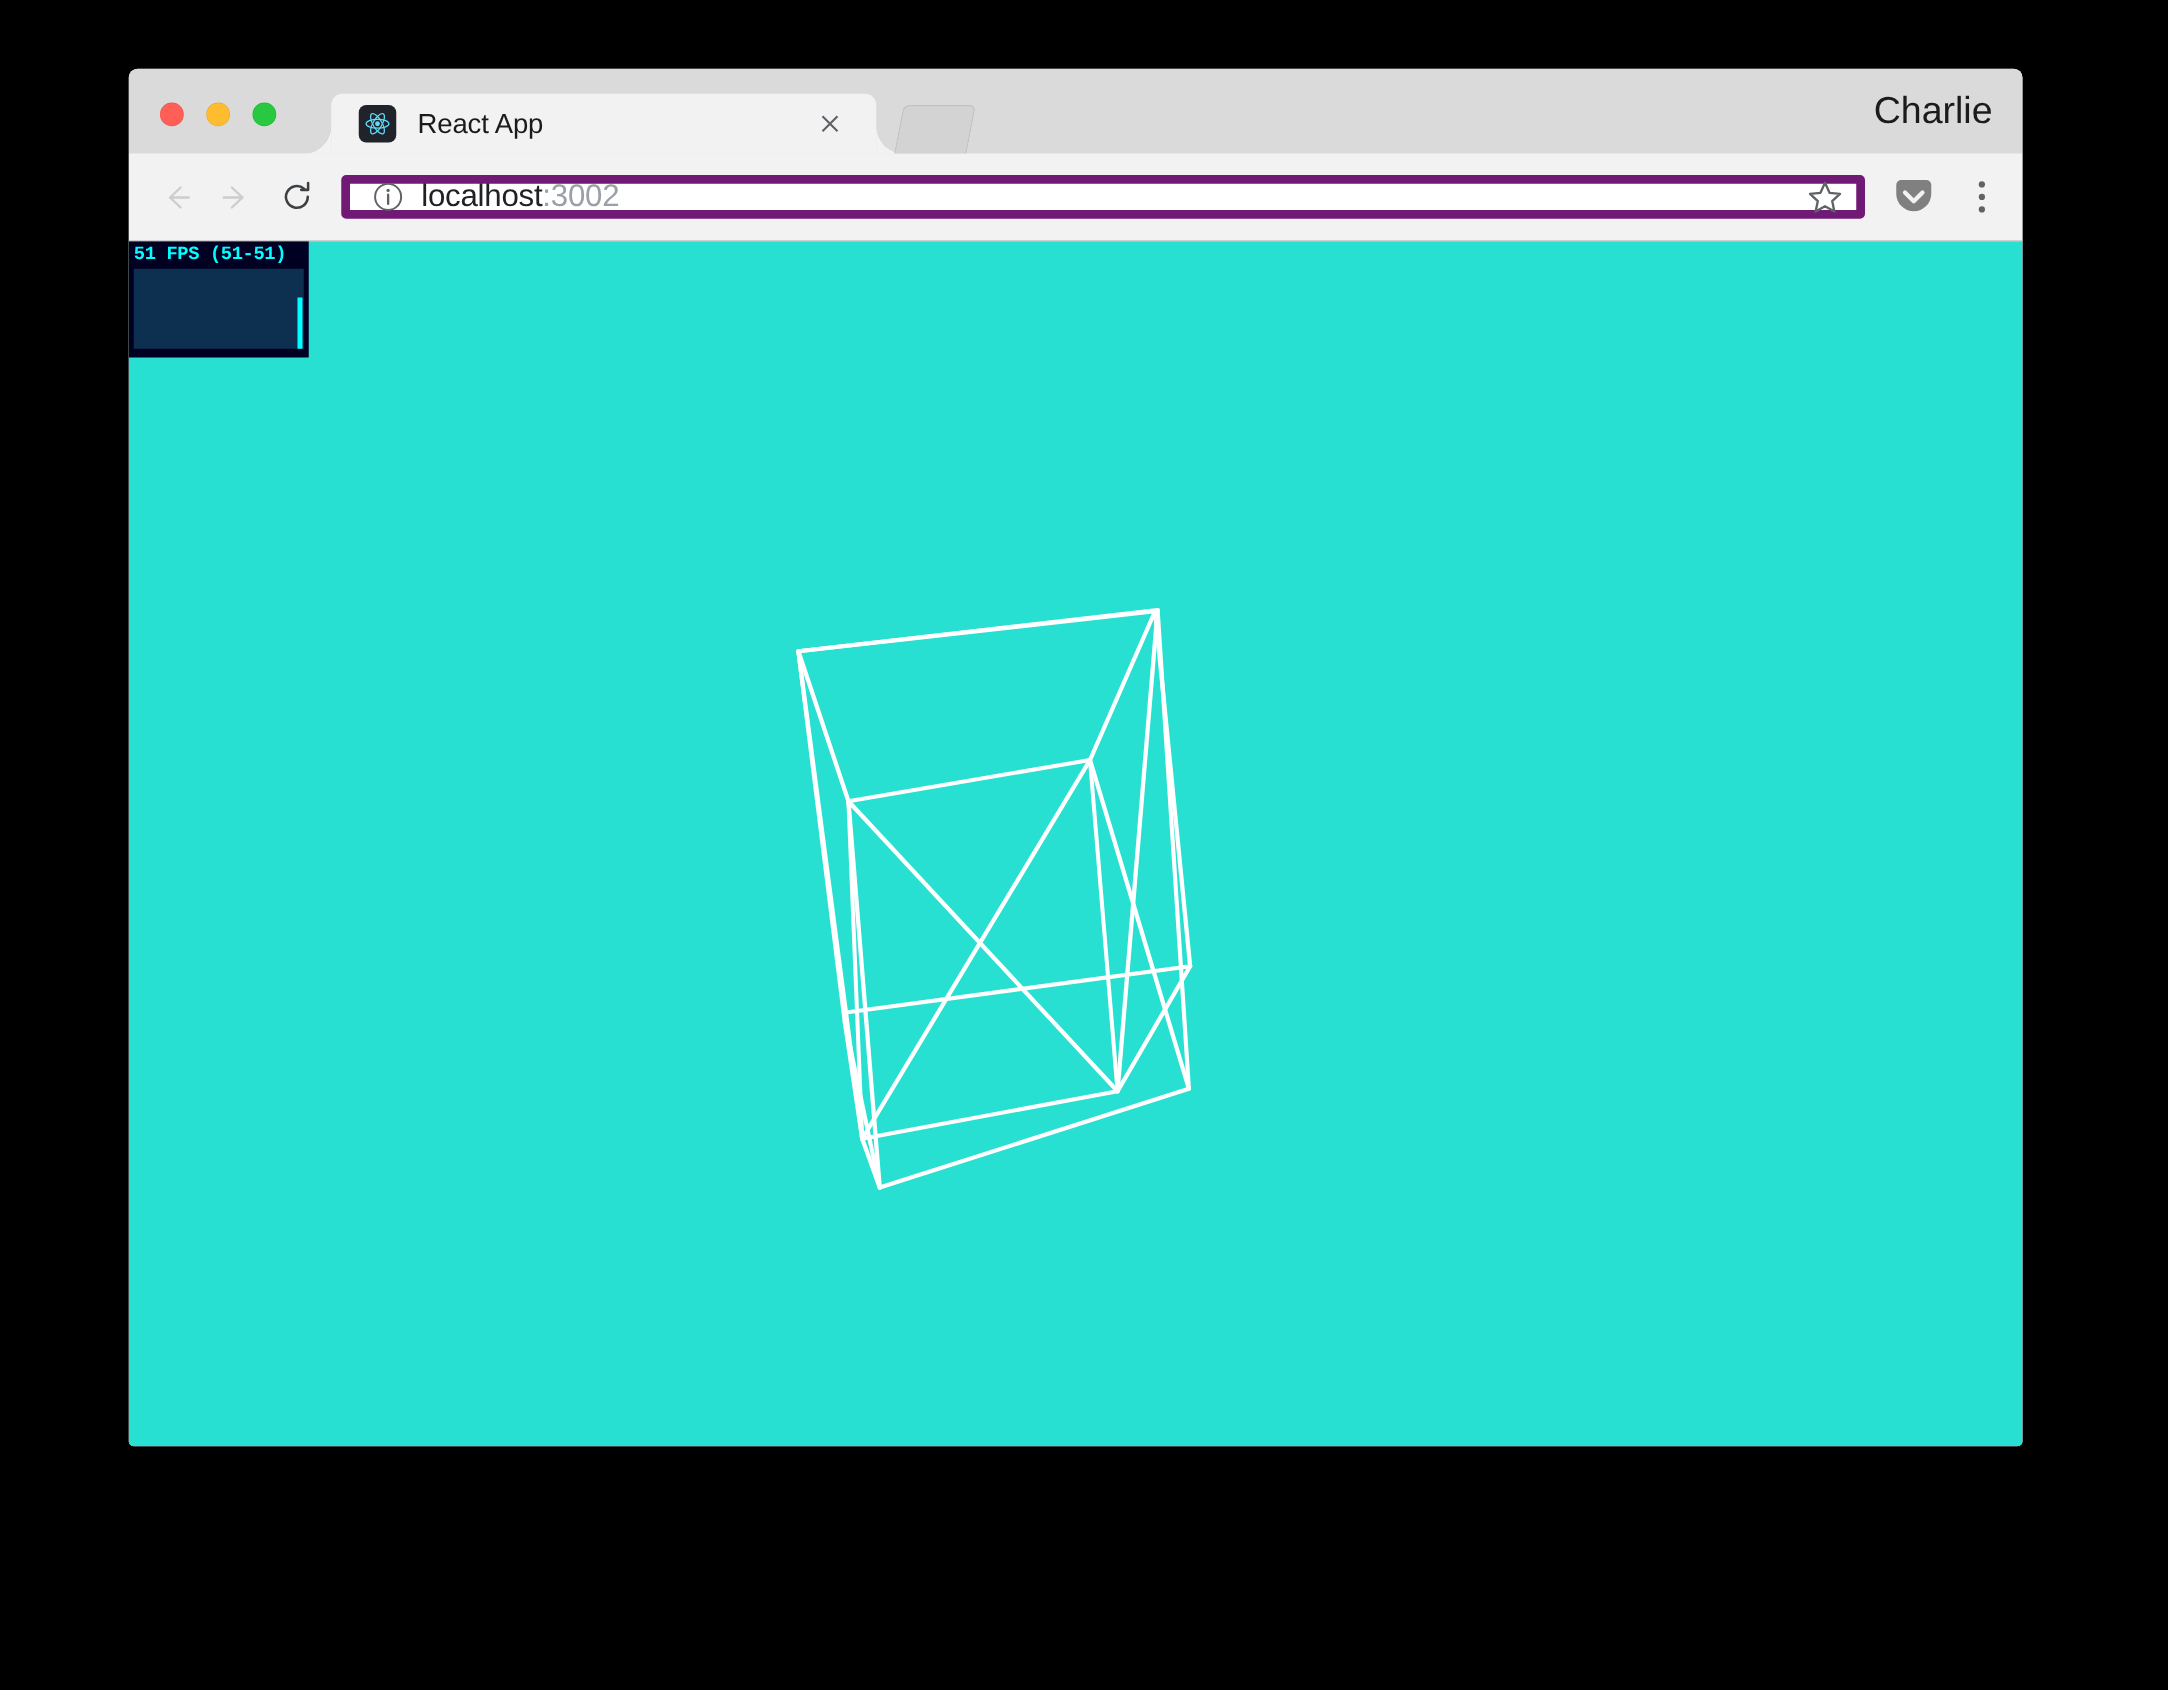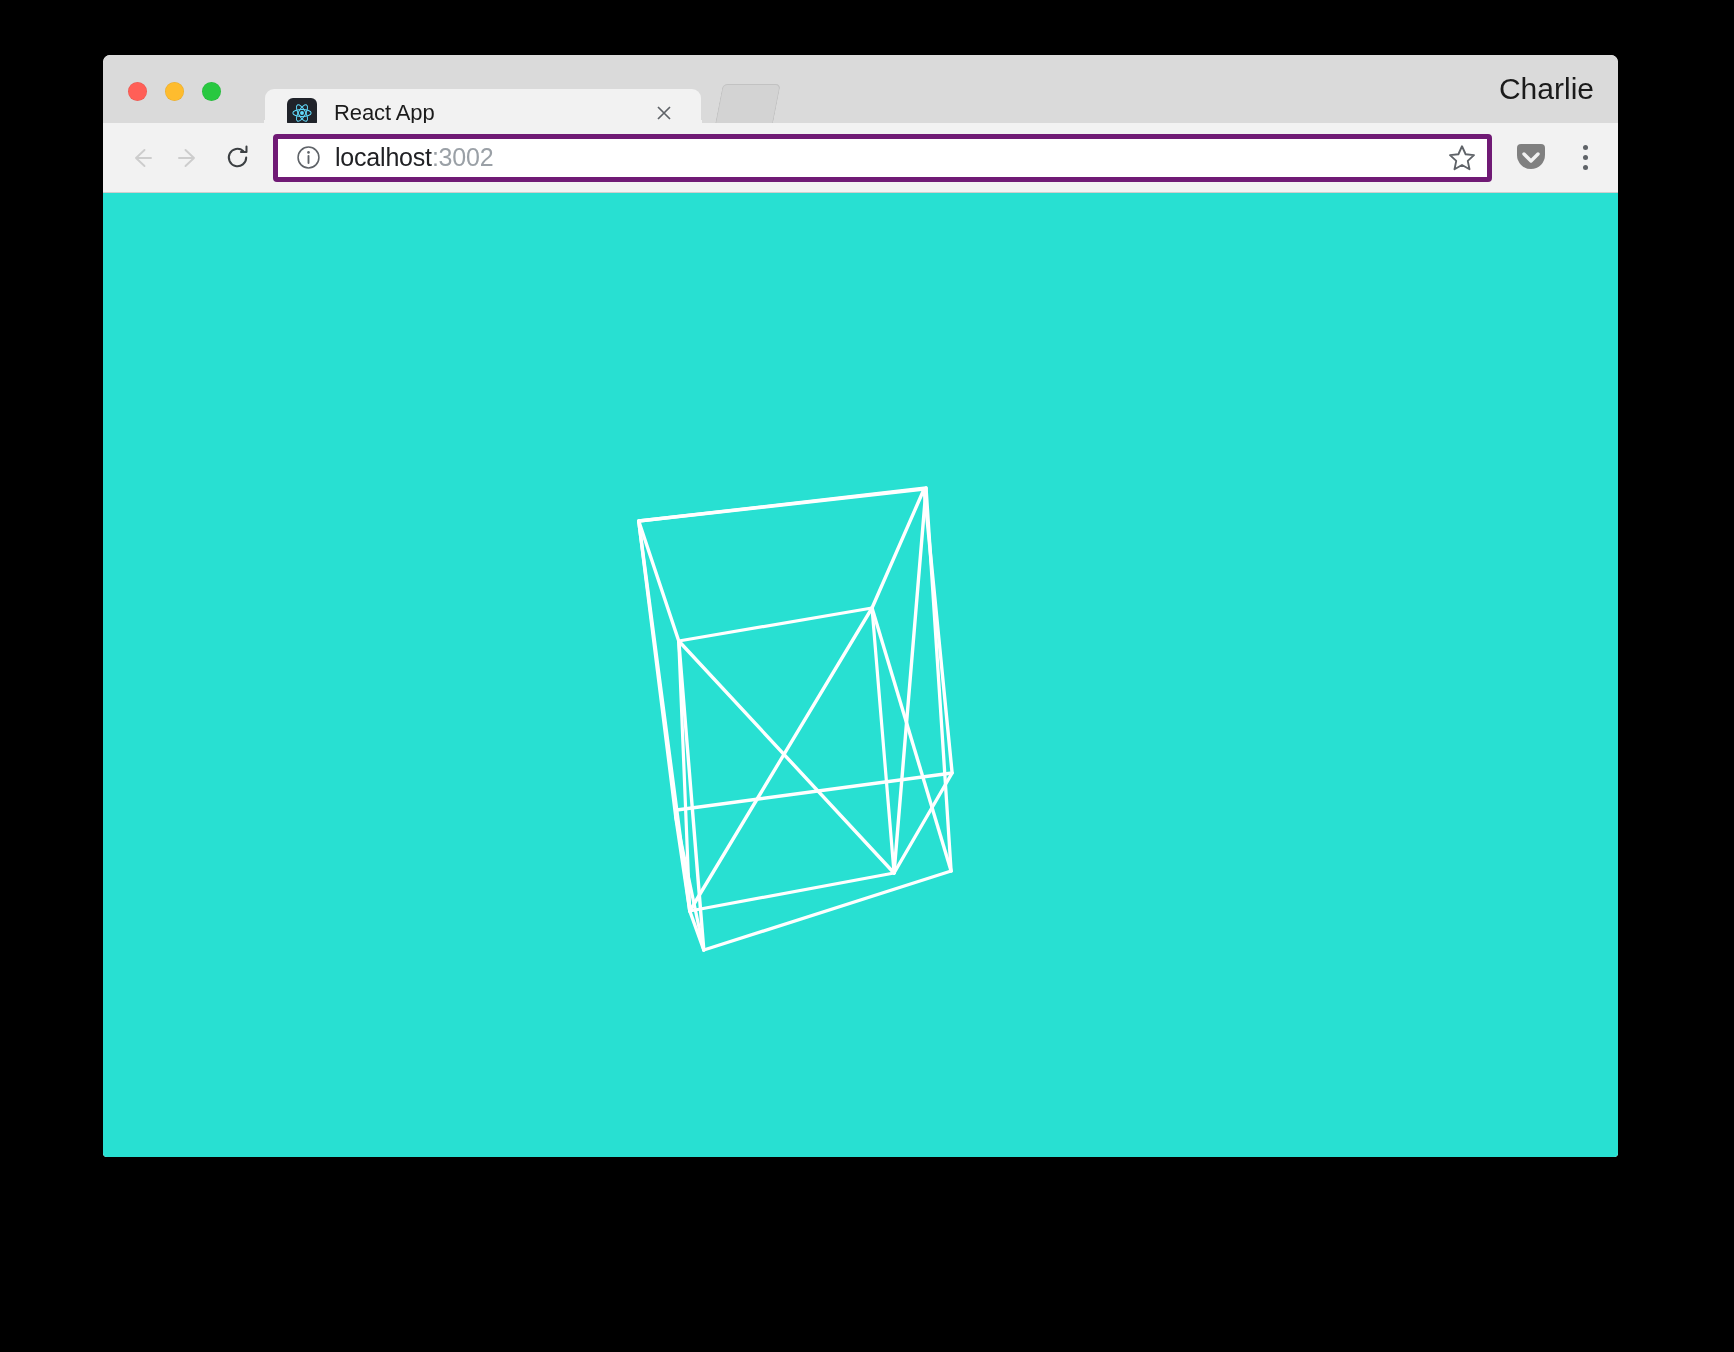--- a/index.html
+++ b/index.html
@@ -41,21 +41,20 @@
   .light.green  { background:#28c840; box-shadow:inset 0 0 0 0.5px rgba(0,0,0,.09); }
 
   .tab {
     position:absolute;
     left:162px; top:20px;
     width:436px; height:48px;
     background:#f2f2f2;
     border-radius:9px 9px 0 0;
     display:flex; align-items:center;
     padding-left:22px;
-    margin-top:14px;
   }
   .tab::before, .tab::after {
     content:""; position:absolute; bottom:0;
     width:22px; height:22px;
   }
   .tab::before {
     left:-22px;
     background:radial-gradient(circle at 0 0, transparent 22px, #f2f2f2 22px);
   }
   .tab::after {
@@ -117,24 +116,24 @@
   .nav-btn {
     width:48px; height:48px;
     display:flex; align-items:center; justify-content:center;
     flex:0 0 auto;
   }
   .nav-btn.disabled { color:#cdcdcd; }
   .nav-btn.active { color:#3c4043; }
 
   .omnibox {
     flex:1 1 auto;
-    height:48px;
+    height:35px;
     margin-left:12px;
     background:#fff;
-    border:5px solid #701a75;
+    border:7px solid #701a75;
     border-radius:4px;
     display:flex;
     align-items:center;
     padding:0 10px 0 18px;
   }
   .info-icon { width:25px; height:25px; color:#5f6368; flex:0 0 auto; }
   .url {
     margin-left:14px;
     font-size:25px;
     color:#202124;
@@ -312,15 +311,21 @@
 
           <path d="M822 295 L790 680"></path>
           <path d="M768 415 L847 678"></path>
           <path d="M575 448 L600 757"></path>
           <path d="M586 718 L600 757"></path>
           <path d="M572 624 L586 718"></path>
         </g>
       </svg>
     </div>
 
+    <div class="stats-panel">
+      <span class="stats-label">51 FPS (51-51)</span>
+      <div class="stats-graph">
+        <span class="stats-bar"></span>
+      </div>
+    </div>
 
   </div>
 </div>
 
 </body></html>

